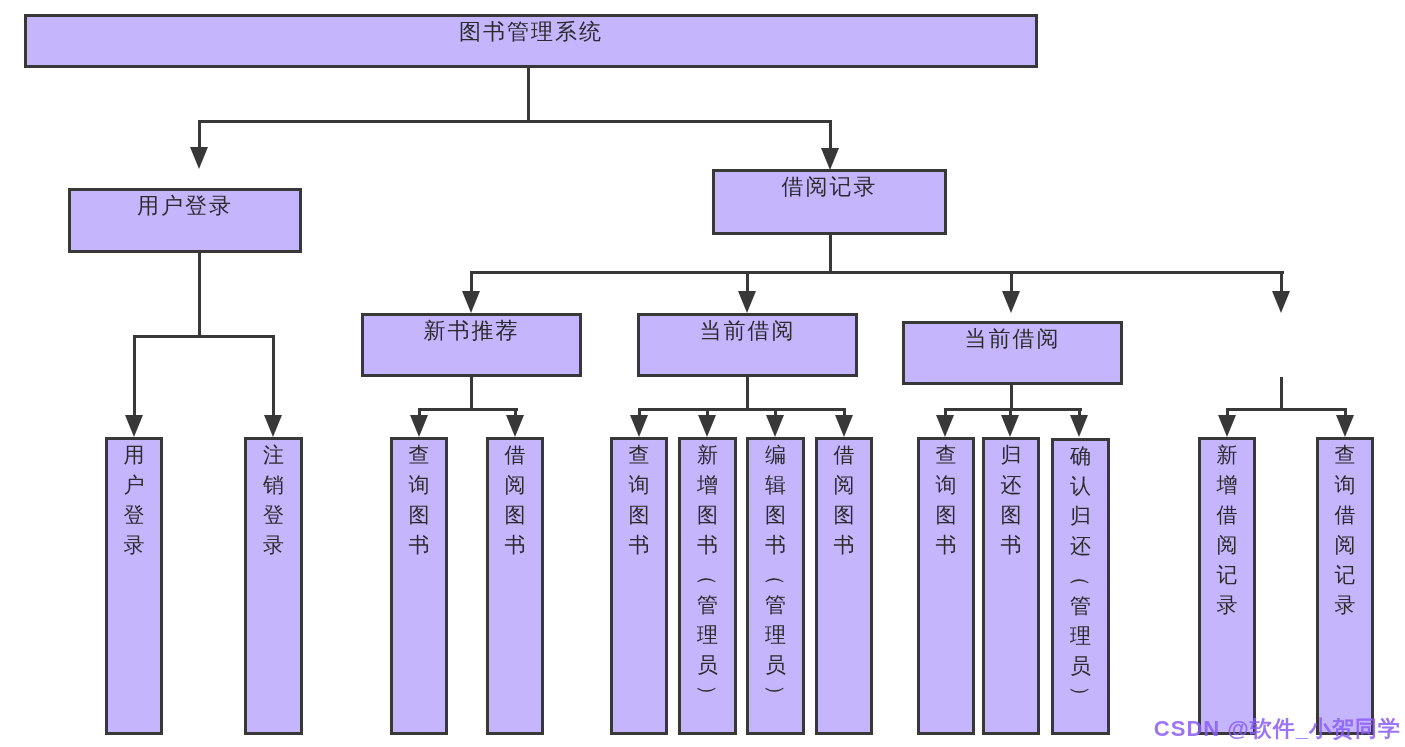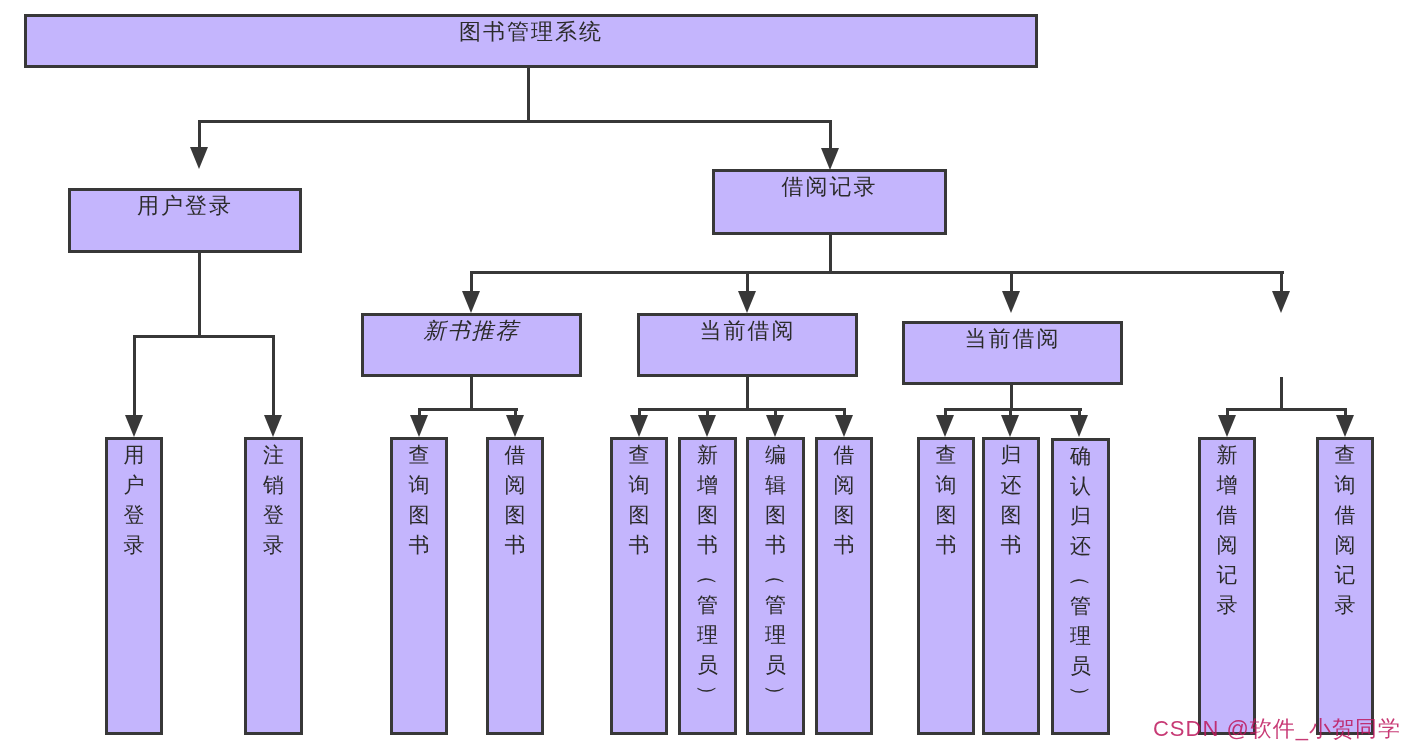--- a/index.html
+++ b/index.html
@@ -99,21 +99,21 @@
     <span>图书管理系统</span>
   </div>
 
   <div class="node hnode" style="left:68px;top:169px;width:234px;height:65px;margin-top:19px;">
     <span>用户登录</span>
   </div>
   <div class="node hnode" style="left:712px;top:169px;width:235px;height:66px;">
     <span>借阅记录</span>
   </div>
 
-  <div class="node hnode" style="left:361px;top:313px;width:221px;height:64px;font-style:italic;">
+  <div class="node hnode" style="left:361px;top:313px;width:221px;height:64px;">
     <span>新书推荐</span>
   </div>
   <div class="node hnode" style="left:637px;top:313px;width:221px;height:64px;">
     <span>当前借阅</span>
   </div>
   <div class="node hnode" style="left:902px;top:321px;width:221px;height:64px;">
     <span>当前借阅</span>
   </div>
 
   <div class="node vnode" style="left:105px;top:437px;width:58px;height:298px;">
@@ -237,14 +237,14 @@
     <span class="vtext">
         <span class="vchar">查</span>
         <span class="vchar">询</span>
         <span class="vchar">借</span>
         <span class="vchar">阅</span>
         <span class="vchar">记</span>
         <span class="vchar">录</span>
       </span>
   </div>
 
-  <div class="watermark" style="color: #be185d;">CSDN @软件_小贺同学</div>
+  <div class="watermark" style="color: #8b5cf6; font-weight: bold;">CSDN @软件_小贺同学</div>
 </div>
 
 </body></html>

